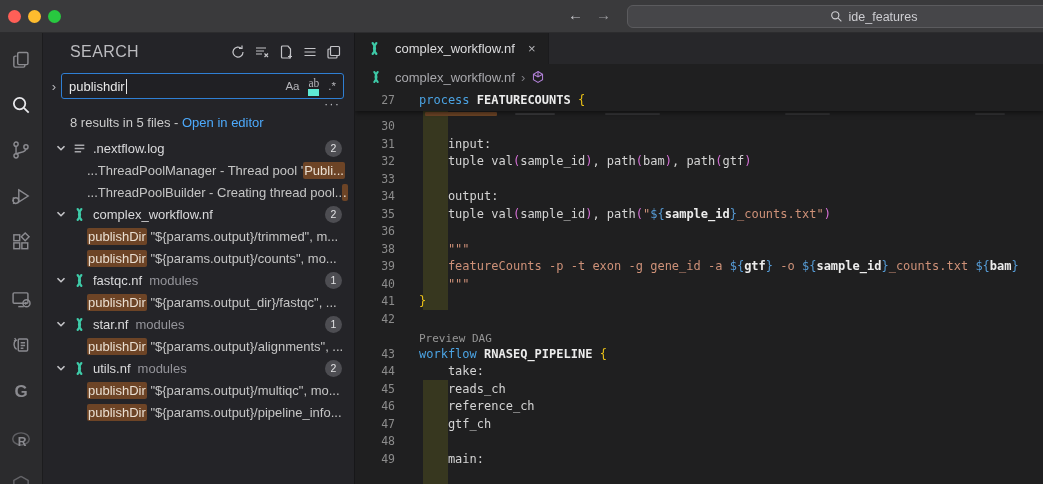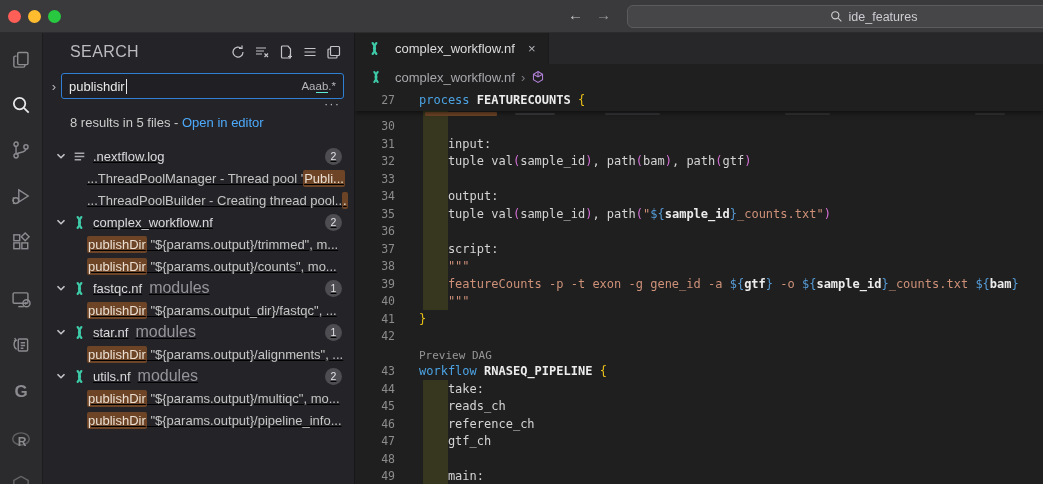--- a/index.html
+++ b/index.html
@@ -37,33 +37,33 @@
   .s-title{font-size:16px;letter-spacing:.4px;color:#bcbcc0;}
   .s-tools{margin-left:auto;display:flex;gap:8px;}
   .s-tools .ticon{width:16px;height:16px;color:#c4c4c8;}
   .s-tools svg{width:16px;height:16px;stroke:currentColor;fill:none;stroke-width:1.2;}
   .s-inputrow{display:flex;align-items:center;margin:10px 10px 0 4px;}
   .s-chev{color:#b9b9bd;font-size:13px;width:14px;text-align:center;flex:none;cursor:default;}
   .s-box{flex:1;height:26px;background:#202024;border:1px solid var(--accent);border-radius:3px;
     display:flex;align-items:center;padding:0 7px;}
   .query{color:#e9e9e9;font-size:13px;}
   .caret{width:1px;height:15px;background:#e9e9e9;margin-left:1px;}
-  .s-opts{margin-left:auto;display:flex;align-items:center;color:#b5b5ba;font-size:11.5px;}
-  .s-opts .opt-word{border-bottom:1px solid #5eead4;}
+  .s-opts{margin-left:auto;display:flex;gap:9px;align-items:center;color:#b5b5ba;font-size:11.5px;}
+  .s-opts .opt-word{border-bottom:7px solid #5eead4;font-family:Liberation Serif, serif;}
   .s-more{height:13px;text-align:right;padding-right:14px;color:#b9b9bd;font-size:13px;line-height:10px;letter-spacing:1px;}
   .s-summary{padding:3px 12px 5px 27px;font-size:13px;color:#cbcbcb;}
   .s-summary .link{color:var(--link);cursor:pointer;}
-  .tree{margin-top:10px;text-decoration:underline;}
+  .tree{margin-top:2px;}
   .trow{height:22px;display:flex;align-items:center;font-size:13px;color:#c9c9c9;white-space:nowrap;overflow:hidden;}
   .frow{padding-left:12px;}
   .frow .chev{width:12px;height:12px;color:#c6c6ca;margin-right:5px;flex:none;}
   .frow .chev svg{width:12px;height:12px;stroke:currentColor;fill:none;stroke-width:1.6;}
   .ficon{width:15px;height:15px;margin-right:6px;flex:none;}
   .fname{color:#dadadc;}
-  .fdesc{color:#94949a;margin-left:7px;font-size:16px;}
+  .fdesc{color:#94949a;margin-left:7px;font-size:13px;}
   .badge{margin-left:auto;margin-right:12px;min-width:17px;height:17px;border-radius:9px;background:var(--badge);
     color:#e3e3e5;font-size:10.5px;display:flex;align-items:center;justify-content:center;padding:0 4px;flex:none;}
   .mrow{padding-left:44px;padding-right:8px;color:#c5c5c5;}
   .seg{white-space:pre;}
   .seg.hl{background:var(--match);border-radius:2px;color:#eadfd2;padding:1px 1px;}
 
   
   .editor{position:absolute;left:355px;top:33px;width:688px;height:451px;background:#1f1f20;}
   .tabstrip{height:31px;background:#27272a;display:flex;}
   .tab{height:31px;background:#1f1f20;display:flex;align-items:center;gap:7px;padding:0 12px;
@@ -387,24 +387,20 @@
           </div>
           <div class="crow">
             <span class="ln">35</span>
             <span class="ctext"><span class="tk-p">    tuple val</span><span class="tk-m">(</span><span class="tk-p">sample_id</span><span class="tk-m">)</span><span class="tk-p">, path</span><span class="tk-m">(</span><span class="tk-s">"</span><span class="tk-i">${</span><span class="tk-v">sample_id</span><span class="tk-i">}</span><span class="tk-s">_counts.txt"</span><span class="tk-m">)</span></span>
           </div>
           <div class="crow">
             <span class="ln">36</span>
             <span class="ctext"></span>
           </div>
           <div class="crow">
-            <span class="ln">37</span>
-            <span class="ctext"><span class="tk-p">    script:</span></span>
-          </div>
-          <div class="crow">
             <span class="ln">38</span>
             <span class="ctext"><span class="tk-s">    """</span></span>
           </div>
           <div class="crow">
             <span class="ln">39</span>
             <span class="ctext"><span class="tk-s">    featureCounts -p -t exon -g gene_id -a </span><span class="tk-i">${</span><span class="tk-v">gtf</span><span class="tk-i">}</span><span class="tk-s"> -o </span><span class="tk-i">${</span><span class="tk-v">sample_id</span><span class="tk-i">}</span><span class="tk-s">_counts.txt </span><span class="tk-i">${</span><span class="tk-v">bam</span><span class="tk-i">}</span></span>
           </div>
           <div class="crow">
             <span class="ln">40</span>
             <span class="ctext"><span class="tk-s">    """</span></span>

